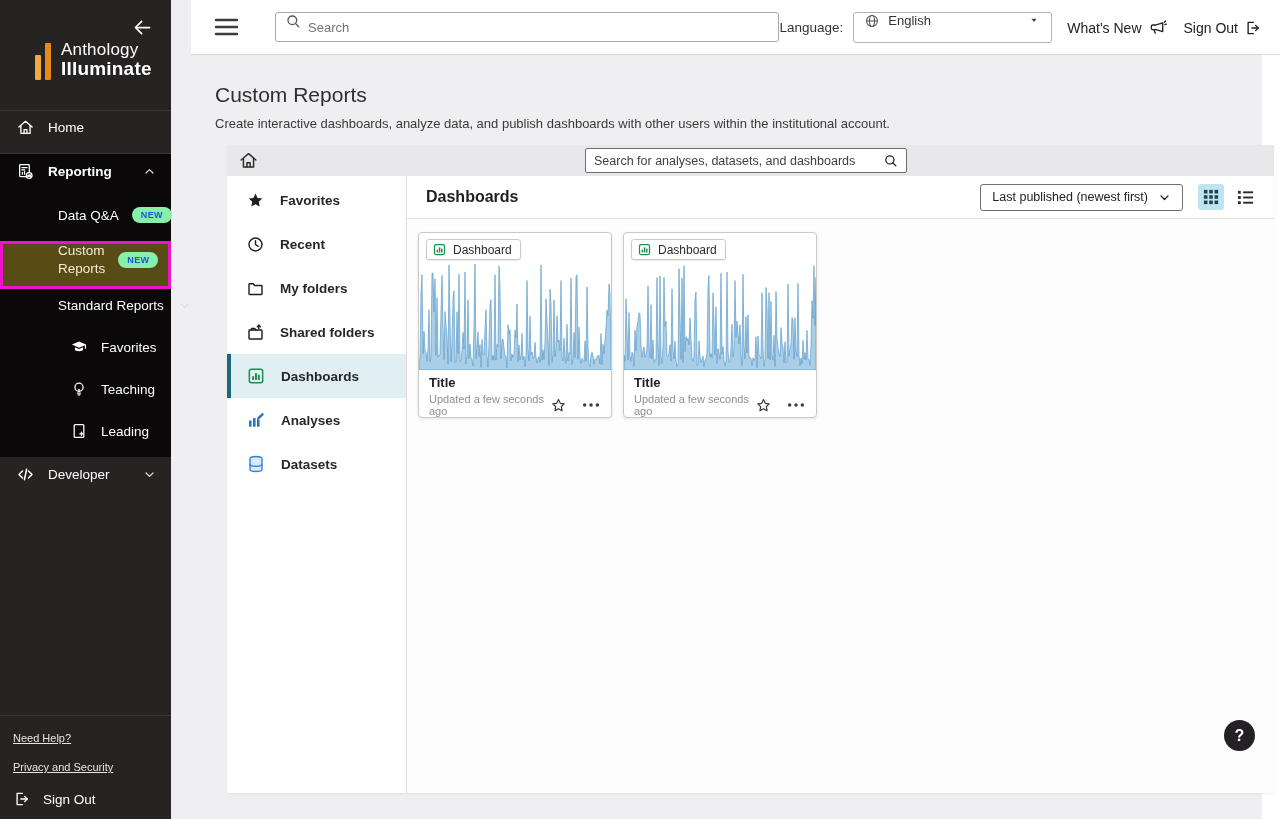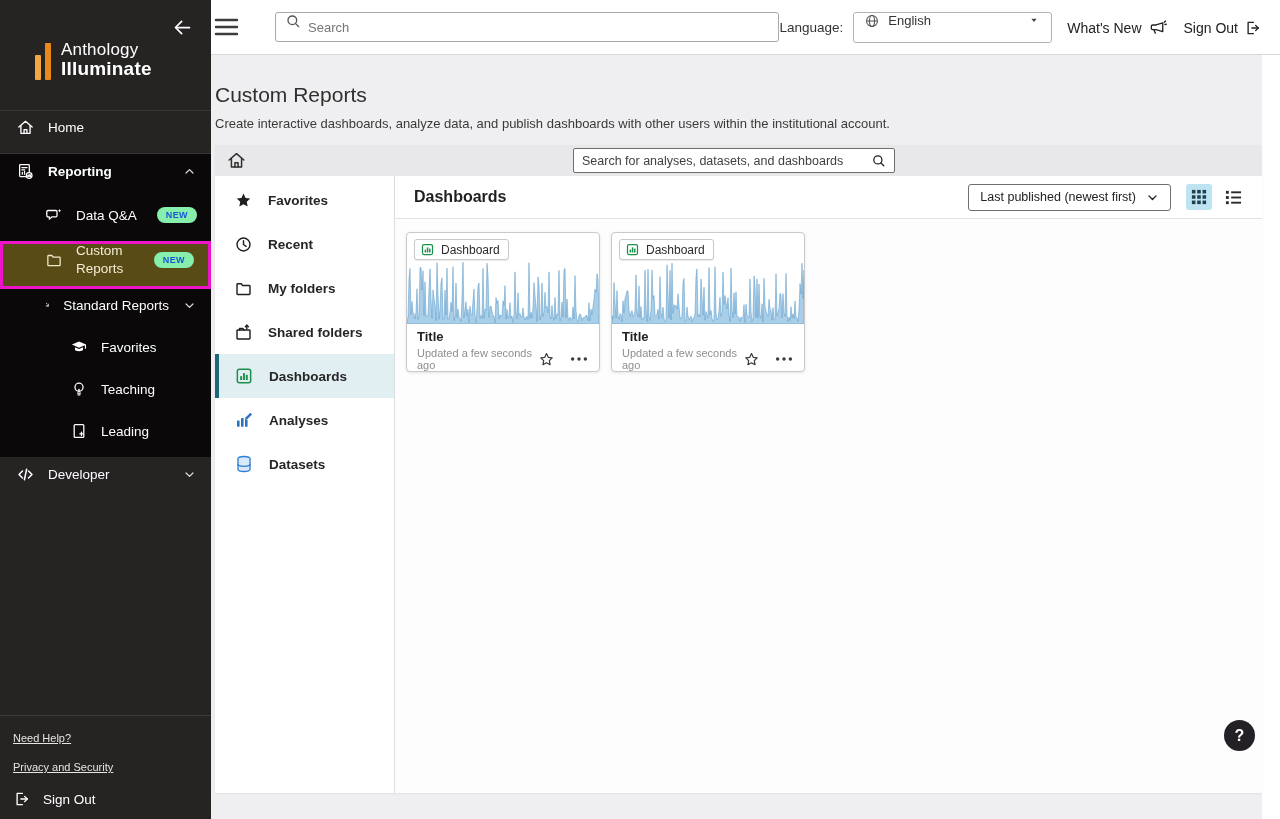--- a/index.html
+++ b/index.html
@@ -7,21 +7,21 @@
   body {
     font-family:"Liberation Sans", sans-serif;
     background:#efeef0;
     position:relative; overflow:hidden;
     color:#2b2b2b;
   }
   svg { display:block; }
 
   
   .sidebar {
-    position:absolute; left:0; top:0; width:211px; height:819px;
+    position:absolute; left:0; top:0; width:171px; height:819px;
     background:#262323; color:#fff; z-index:20;
   }
   .logo-row { position:relative; height:110px; }
   .back-arrow { position:absolute; right:18px; top:17px; color:#fff; cursor:pointer; }
   .brand { position:absolute; left:35px; top:41px; display:flex; gap:9px; align-items:flex-end; }
   .brand-text { line-height:1.08; }
   .brand-l1 { font-size:17px; font-weight:400; letter-spacing:.2px; }
   .brand-l2 { font-size:19px; font-weight:700; letter-spacing:.2px; }
 
   .side-item {
@@ -86,21 +86,21 @@
   .top-signout { margin-left:17px; }
 
   
   .main { position:absolute; left:191px; top:55px; right:0; bottom:0; background:#efeef0; }
   .right-strip { position:absolute; right:0; top:0; width:18px; bottom:0; background:#fff; }
   .page-head { padding:28px 0 0 24px; }
   .page-title { font-size:21px; font-weight:400; color:#2f2f2f; }
   .page-desc { font-size:13px; color:#3a3a3a; margin-top:9px; }
 
   .panel {
-    position:absolute; left:24px; top:90px; width:1047px; height:648px;
+    position:absolute; left:36px; top:90px; width:1047px; height:648px;
     background:#0f172a; box-shadow:0 1px 2px rgba(0,0,0,.06);
   }
   .panel-toolbar {
     height:31px; background:#e8e7e9; display:flex; align-items:center;
     padding:0 10px; position:relative;
   }
   .home-btn { color:#2e2e2e; margin-left:1px; cursor:pointer; }
   .explorer-search {
     position:absolute; left:358px; top:3px; width:322px; height:25px;
     background:#fff; border:1px solid #6e6e6e; border-radius:2px;
@@ -131,21 +131,21 @@
     margin-left:auto; height:27px; border:1px solid #6f6f6f; border-radius:3px;
     display:flex; align-items:center; gap:10px; padding:0 11px;
     font-size:12.5px; color:#222; cursor:pointer; background:#fff;
   }
   .view-btn { width:26px; height:26px; border-radius:3px; display:flex; align-items:center; justify-content:center; cursor:pointer; }
   .view-grid { margin-left:15px; background:#bee3f1; }
   .view-list { margin-left:8px; }
 
   .cards { display:flex; gap:11px; padding:13px 0 0 11px; }
   .card {
-    width:194px; height:140px; background:#fff;
+    width:194px; height:186px; background:#fff;
     border:1px solid #c9c9c9; border-radius:4px;
     box-shadow:0 1px 3px rgba(0,0,0,.10);
     display:flex; flex-direction:column; overflow:hidden; cursor:pointer;
   }
   .badge-row { height:30px; padding:6px 0 0 7px; }
   .type-badge {
     display:inline-flex; align-items:center; gap:6px;
     background:#fff; border:1px solid #c9c9c9; border-radius:3px;
     padding:2px 8px 2px 5px; font-size:12px; color:#2b2b2b;
     box-shadow:0 1px 1px rgba(0,0,0,.08);

